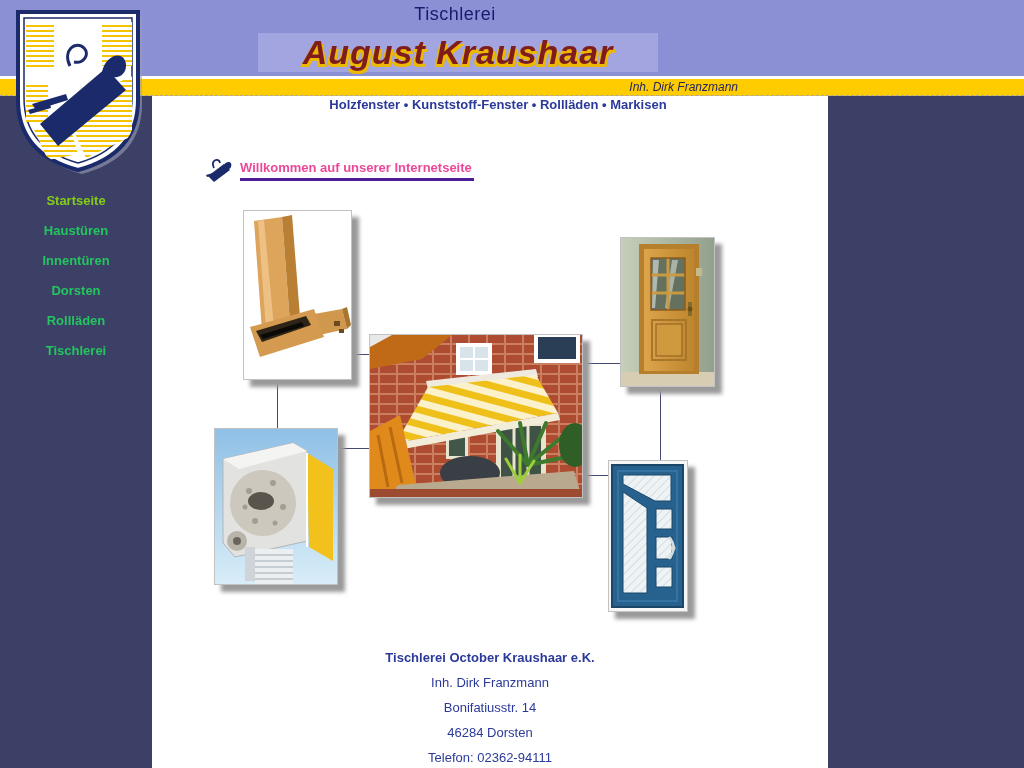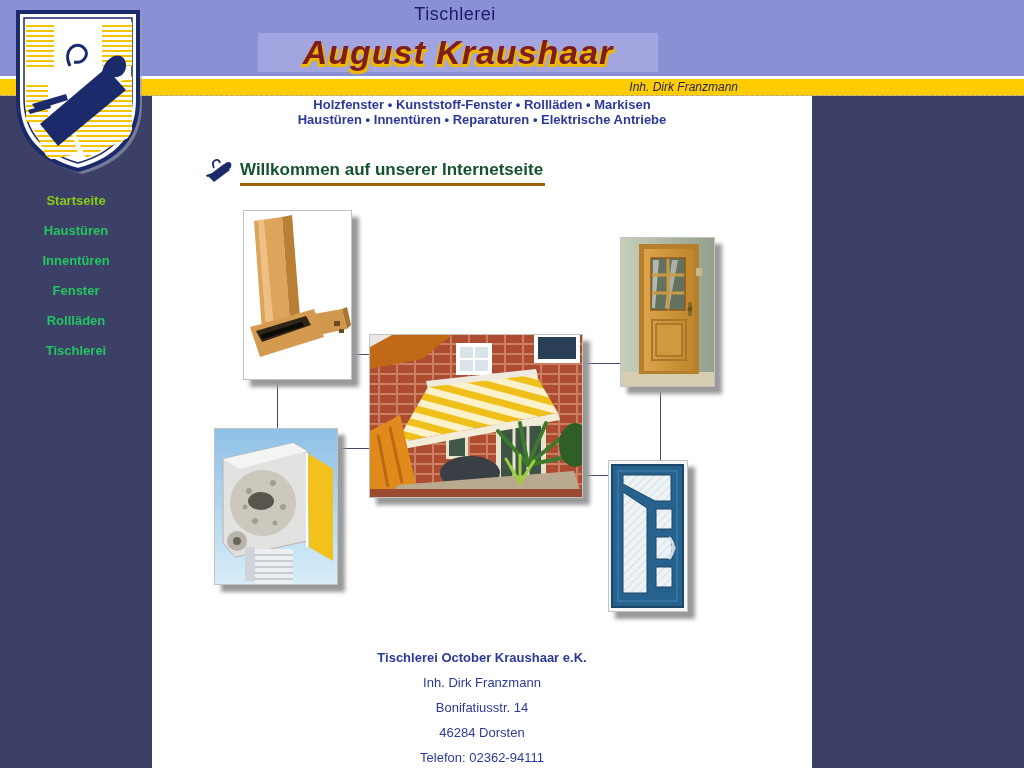--- a/index.html
+++ b/index.html
@@ -26,26 +26,26 @@
             color:#22c55e;cursor:pointer;}
   .nav-item.active{color:#84cc16;}
   .right-panel{position:absolute;left:787px;top:96px;width:237px;height:672px;background:#3d4066;}
   .gold-rule{position:absolute;top:96px;width:2px;height:672px;background:#f2c400;}
   .gold-rule.r1{left:781px;} .gold-rule.r2{left:785px;}
 
   
   .logo{position:absolute;left:6px;top:4px;width:144px;height:172px;}
 
   
-  .content{position:absolute;left:152px;top:96px;width:660px;height:672px;background:#ffffff;}
+  .content{position:absolute;left:152px;top:96px;width:660px;height:672px;background:#ffffff;padding-left:16px;}
   .services{width:100%;text-align:center;font-size:13px;line-height:15px;font-weight:bold;color:#2b3a9a;padding-top:1px;}
   .welcome-row{position:absolute;left:52px;top:61px;display:flex;align-items:flex-start;}
   .welcome-icon{width:30px;height:30px;margin-right:6px;}
-  .welcome-text{font-size:17px;font-weight:bold;color:#14532d;padding:3px 2px 3px 0;
-                border-bottom:3px solid #a16207;}
+  .welcome-text{font-size:13px;font-weight:bold;color:#ec4899;padding:3px 2px 3px 0;
+                border-bottom:3px solid #4c1d95;}
 
   
   .photo{position:absolute;border:1px solid #c2c2c2;box-shadow:7px 7px 4px #9a9a9a;background:#fff;}
   .photo svg{display:block;}
   .ph-window {left:91px; top:114px;width:107px;height:168px;}
   .ph-markise{left:217px;top:238px;width:212px;height:162px;}
   .ph-innen  {left:468px;top:141px;width:93px; height:148px;}
   .ph-roll   {left:62px; top:332px;width:122px;height:155px;}
   .ph-haus   {left:456px;top:364px;width:78px; height:150px;}
 
@@ -70,21 +70,21 @@
   </div>
   <div class="white-gap"></div>
   <div class="yellow-bar">
     <span class="owner-line">Inh. Dirk Franzmann</span>
   </div>
 
   <div class="sidebar">
     <div class="nav-item active">Startseite</div>
     <div class="nav-item">Haustüren</div>
     <div class="nav-item">Innentüren</div>
-    <div class="nav-item">Fenster</div>
+    <div class="nav-item">Dorsten</div>
     <div class="nav-item">Rollläden</div>
     <div class="nav-item">Tischlerei</div>
   </div>
 
   <div class="gold-rule r1"></div>
   <div class="gold-rule r2"></div>
   <div class="right-panel"></div>
 
   <div class="logo">
     <svg width="144" height="172" viewBox="0 0 144 172">
@@ -113,21 +113,20 @@
         <polygon points="26,100 60,90 62,96 30,106"></polygon>
         <polygon points="22,106 44,100 45,104 24,110"></polygon>
       </g>
       <path d="M64,62 C56,46 70,36 78,44 C84,50 78,60 68,58" fill="none" stroke="#1b2a6b" stroke-width="3"></path>
     </svg>
   </div>
 
   <div class="content">
     <div class="services">
       <div>Holzfenster • Kunststoff-Fenster • Rollläden • Markisen</div>
-      <div>Haustüren • Innentüren • Reparaturen • Elektrische Antriebe</div>
     </div>
 
     <div class="welcome-row">
       <span class="welcome-icon">
         <svg width="30" height="30" viewBox="0 0 30 30">
           <polygon points="4,19 20,7 26,13 10,25" fill="#1b2a6b"></polygon>
           <path d="M20,8 C23,3 29,5 27,10 C26,13 22,13 21,11" fill="#1b2a6b"></path>
           <path d="M10,11 C6,3 15,0 16,6" fill="none" stroke="#1b2a6b" stroke-width="1.8"></path>
           <polygon points="2,18 9,16 10,18 3,20" fill="#1b2a6b"></polygon>
         </svg>

